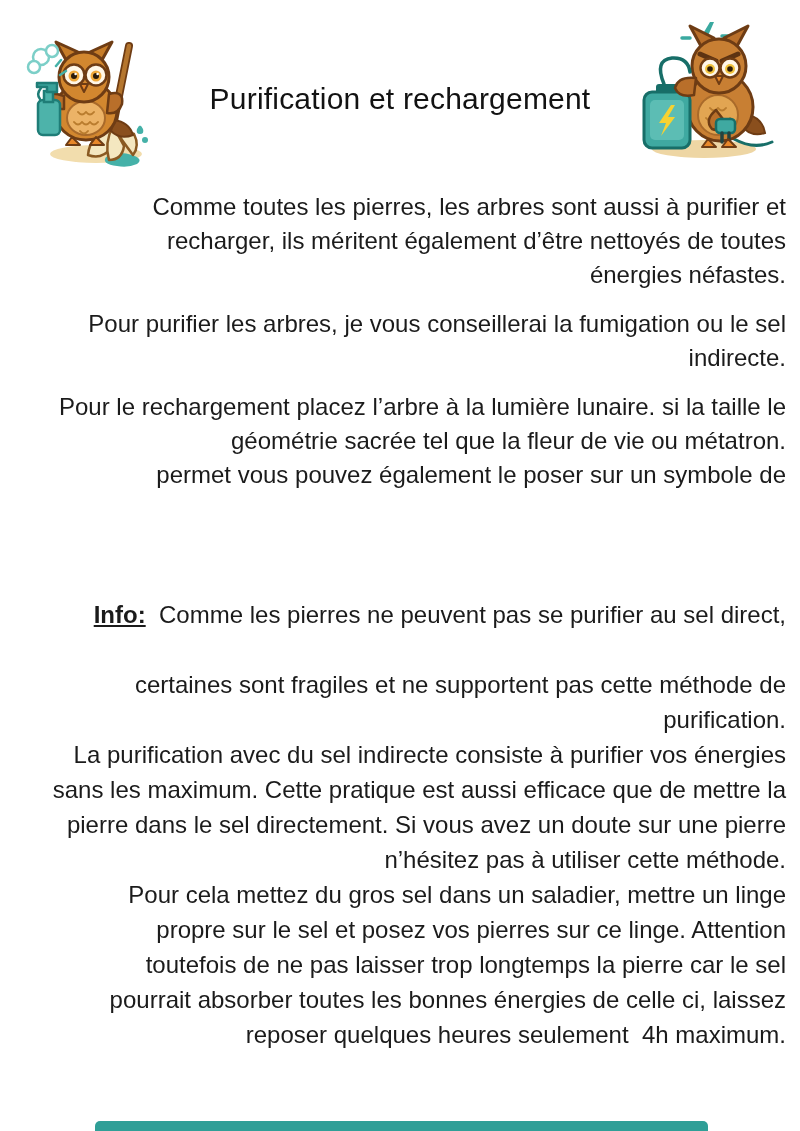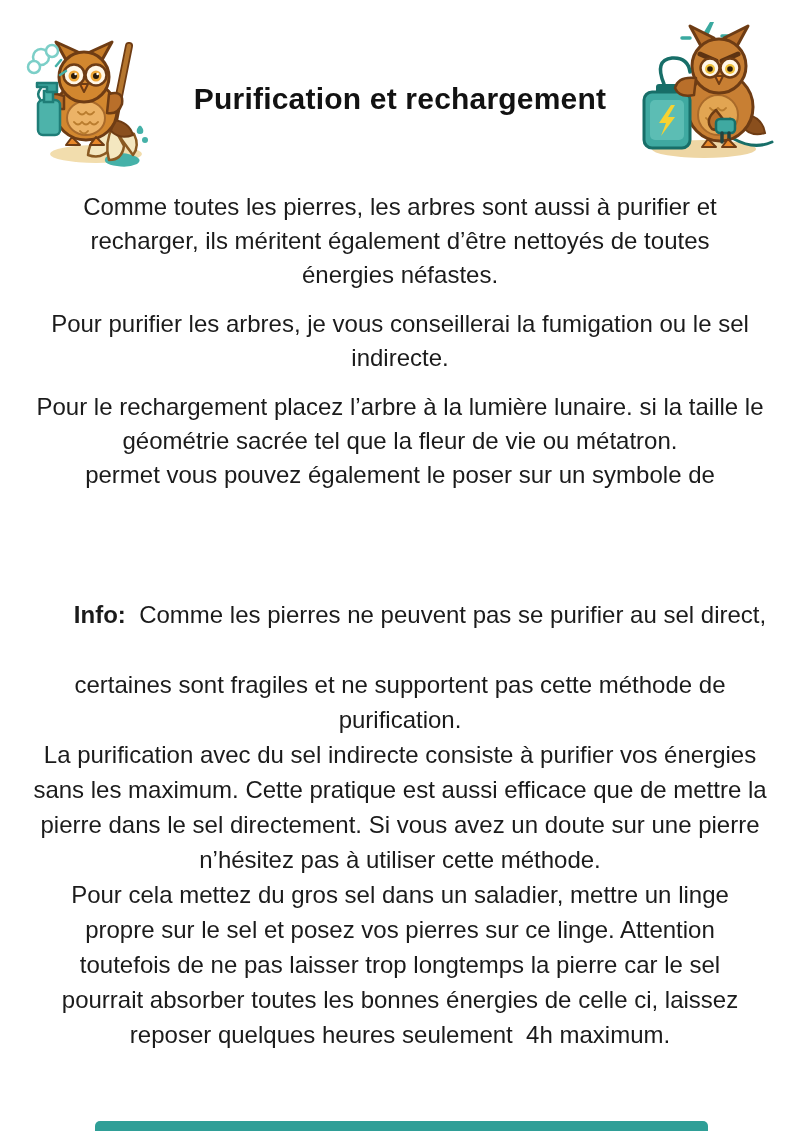--- a/index.html
+++ b/index.html
@@ -11,33 +11,33 @@
     position: relative;
     overflow: hidden;
   }
   .header { position: relative; height: 182px; }
   .owl { position: absolute; }
   .owl-left  { left: 26px; top: 36px; width: 140px; height: 136px; }
   .owl-right { left: 628px; top: 18px; width: 152px; height: 150px; }
   .page-title {
     position: absolute; left: 0; right: 0; top: 82px;
     text-align: center;
-    font-size: 30px; font-weight: 700; color: #121212;
+    font-size: 30px; font-weight: 400; color: #121212;
     letter-spacing: 0.2px;
   }
   .content {
     padding: 8px 14px 0 14px;
     text-align: center;
     font-size: 24px;
   }
-  .line { line-height: 34px; white-space: pre-wrap; }
+  .line { line-height: 34px; white-space: pre-wrap; text-align: right; }
   .para { margin-bottom: 15px; }
   .info-block { margin-top: 70px; }
   .info-block .line { line-height: 35px; }
-  .info-label { font-weight: 700; }
+  .info-label { font-weight: 700; text-decoration: underline; }
   .footer-bar {
     position: absolute;
     left: 95px; bottom: 0;
     width: 613px; height: 10px;
     border-radius: 5px 5px 0 0;
   }
 </style>
 </head>
 <body style="color: rgb(27, 27, 27);">
 

